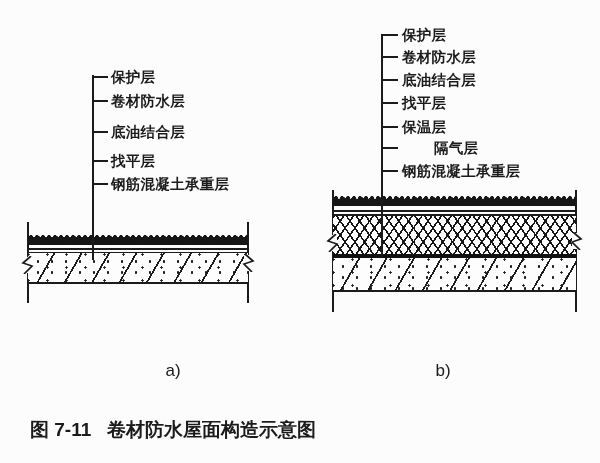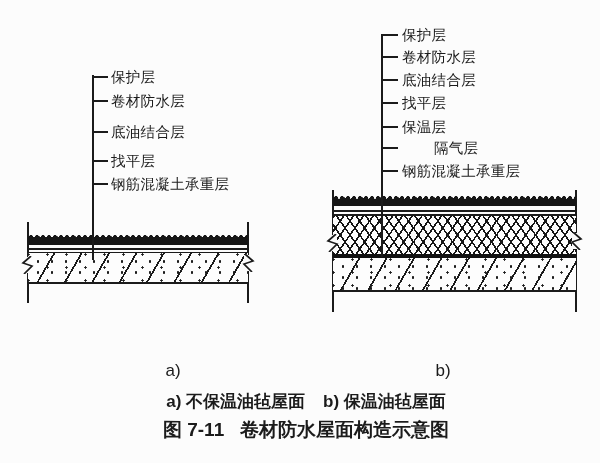--- a/index.html
+++ b/index.html
@@ -7,21 +7,21 @@
     position:relative; width:600px; height:463px;
     background:#fcfcfc; color:#1b1b1b;
     font-family:"Liberation Sans","DejaVu Sans",sans-serif;
     overflow:hidden;
   }
   
   .vline { position:absolute; width:1.7px; background:#1b1b1b; }
   .tick  { position:absolute; height:1.7px; background:#1b1b1b; }
   .layer-label {
     position:absolute; font-size:14.5px; line-height:18px;
-    font-weight:400; white-space:nowrap; letter-spacing:0.3px;
+    font-weight:700; white-space:nowrap; letter-spacing:0.3px;
   }
   
   .xsec { position:absolute; }
   .edge { position:absolute; top:0; width:2px; background:#1b1b1b; }
   .band { position:absolute; left:1px; right:1px; }
   
   .gravel {
     height:10px;
     background-image:
       radial-gradient(circle at 3px 2.5px, #161616 2.1px, rgba(0,0,0,0) 2.6px),
@@ -56,21 +56,21 @@
   .leader-over { z-index:5; }
   
   .marker { position:absolute; width:36px; text-align:center; font-size:17px; line-height:18px; }
   .subcaption {
     position:absolute; left:30px; width:552px; top:392px;
     display:flex; justify-content:center; gap:18px;
     font-size:17px; line-height:20px; font-weight:600;
   }
   .fig-title {
     position:absolute; left:30px; width:552px; top:417px;
-    text-align:center; font-size:19px; line-height:26px; font-weight:700;
+    text-align:left; font-size:19px; line-height:26px; font-weight:700;
     white-space:pre;
   }
 </style>
 </head>
 <body>
 
 <div class="page">
 
   <div>
 
@@ -146,20 +146,16 @@
           <rect x="4" y="1" width="8" height="16" fill="#fcfcfc"></rect>
           <path d="M11 0 L3 7 L12 10 L4 18" fill="none" stroke="#1b1b1b" stroke-width="1.7"></path>
         </svg>
       </div>
     </div>
   </div>
 
   <div class="marker" style="left:155px; top:362px;">a)</div>
   <div class="marker" style="left:425px; top:362px;">b)</div>
 
-  <div class="subcaption">
-    <span>a) 不保温油毡屋面</span>
-    <span>b) 保温油毡屋面</span>
-  </div>
 
   <div class="fig-title">图 7-11   卷材防水屋面构造示意图</div>
 
 </div>
 
 </body></html>

